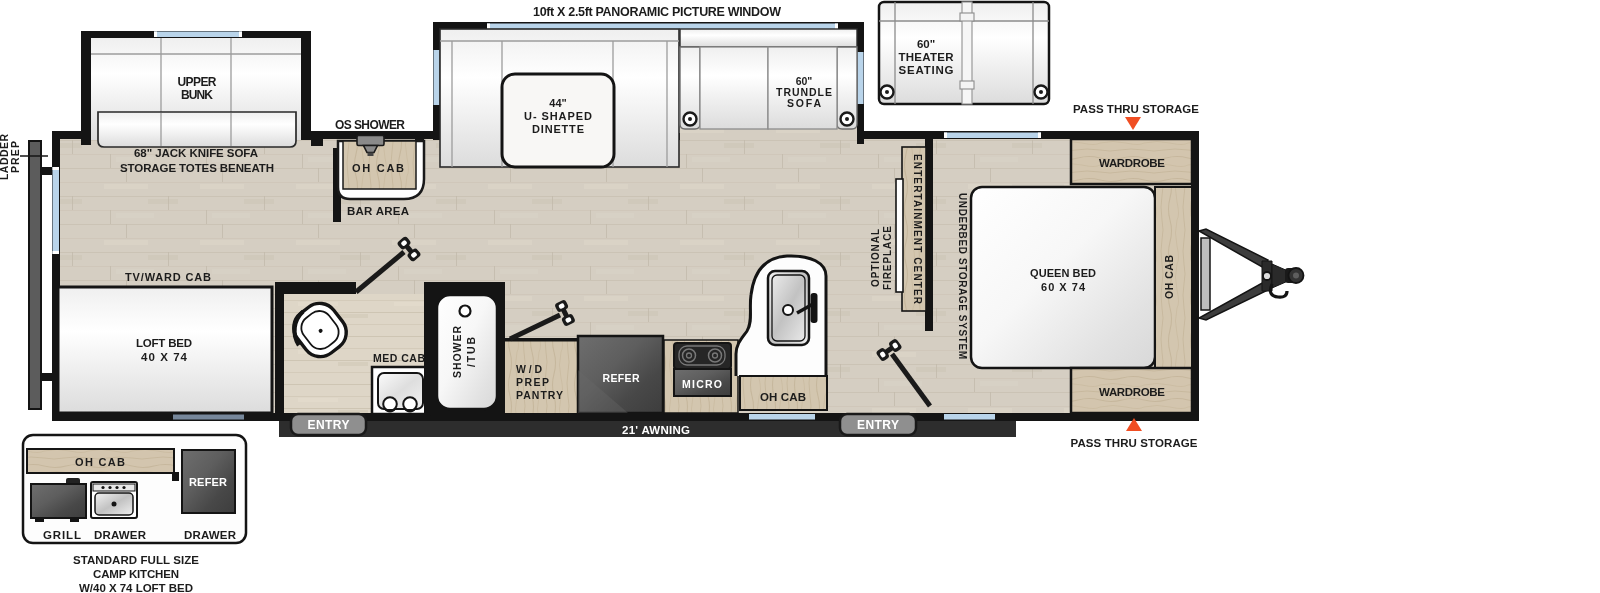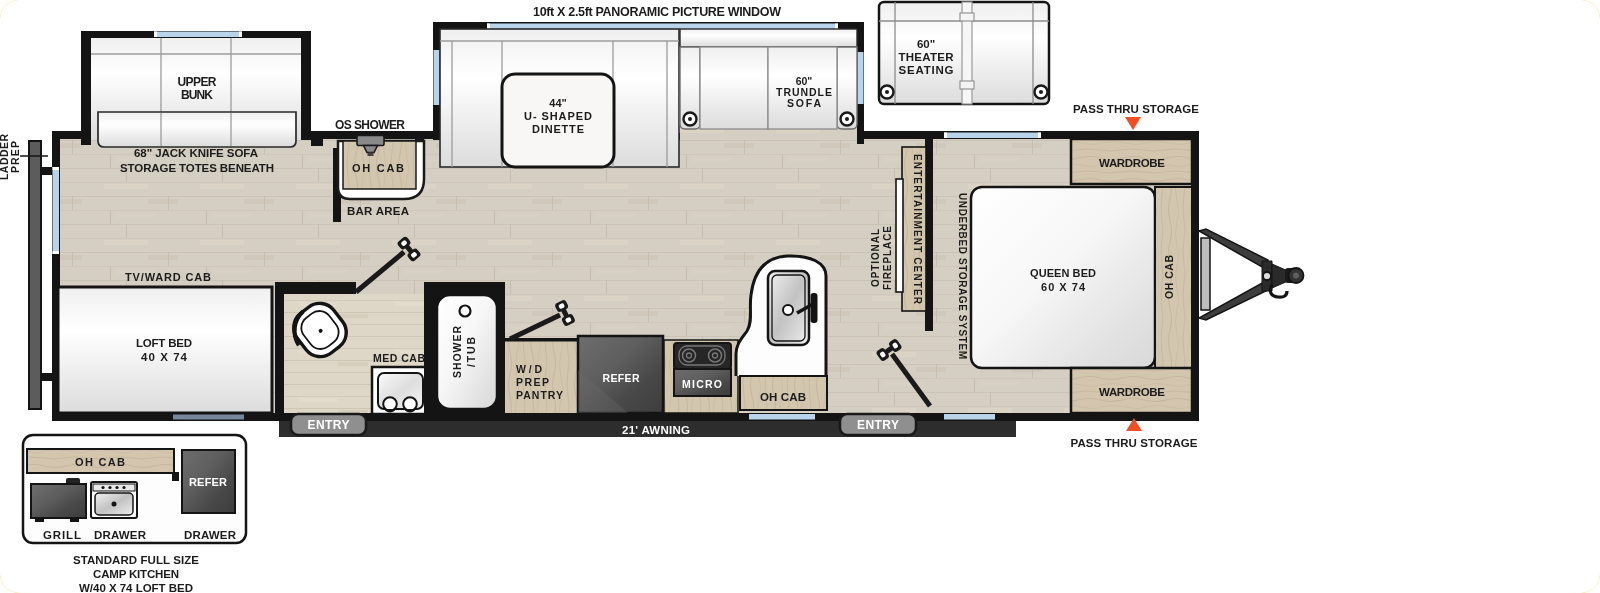--- a/index.html
+++ b/index.html
@@ -1,17 +1,17 @@
 <!DOCTYPE html>
 <html><head>
 <meta charset="utf-8">
 <style>
   html,body{margin:0;padding:0;background:#fff;}
   #page{position:relative;width:1600px;height:593px;background:#eab308;overflow:hidden;
-        font-family:"Liberation Sans", sans-serif;border-radius:19px;}
+        font-family:"Liberation Sans", sans-serif;}
   svg text{font-family:"Liberation Sans", sans-serif;font-weight:bold;}
 </style>
 </head>
 <body>
 <div id="page">
 <svg width="1600" height="593" viewBox="0 0 1600 593" fill="#1c1c1c" xmlns="http://www.w3.org/2000/svg">
 <defs>
   <linearGradient id="ws" x1="0" y1="0" x2="1" y2="1">
     <stop offset="0" stop-color="#ffffff"></stop>
           <stop offset="0.45" stop-color="#f7f7f7"></stop>

